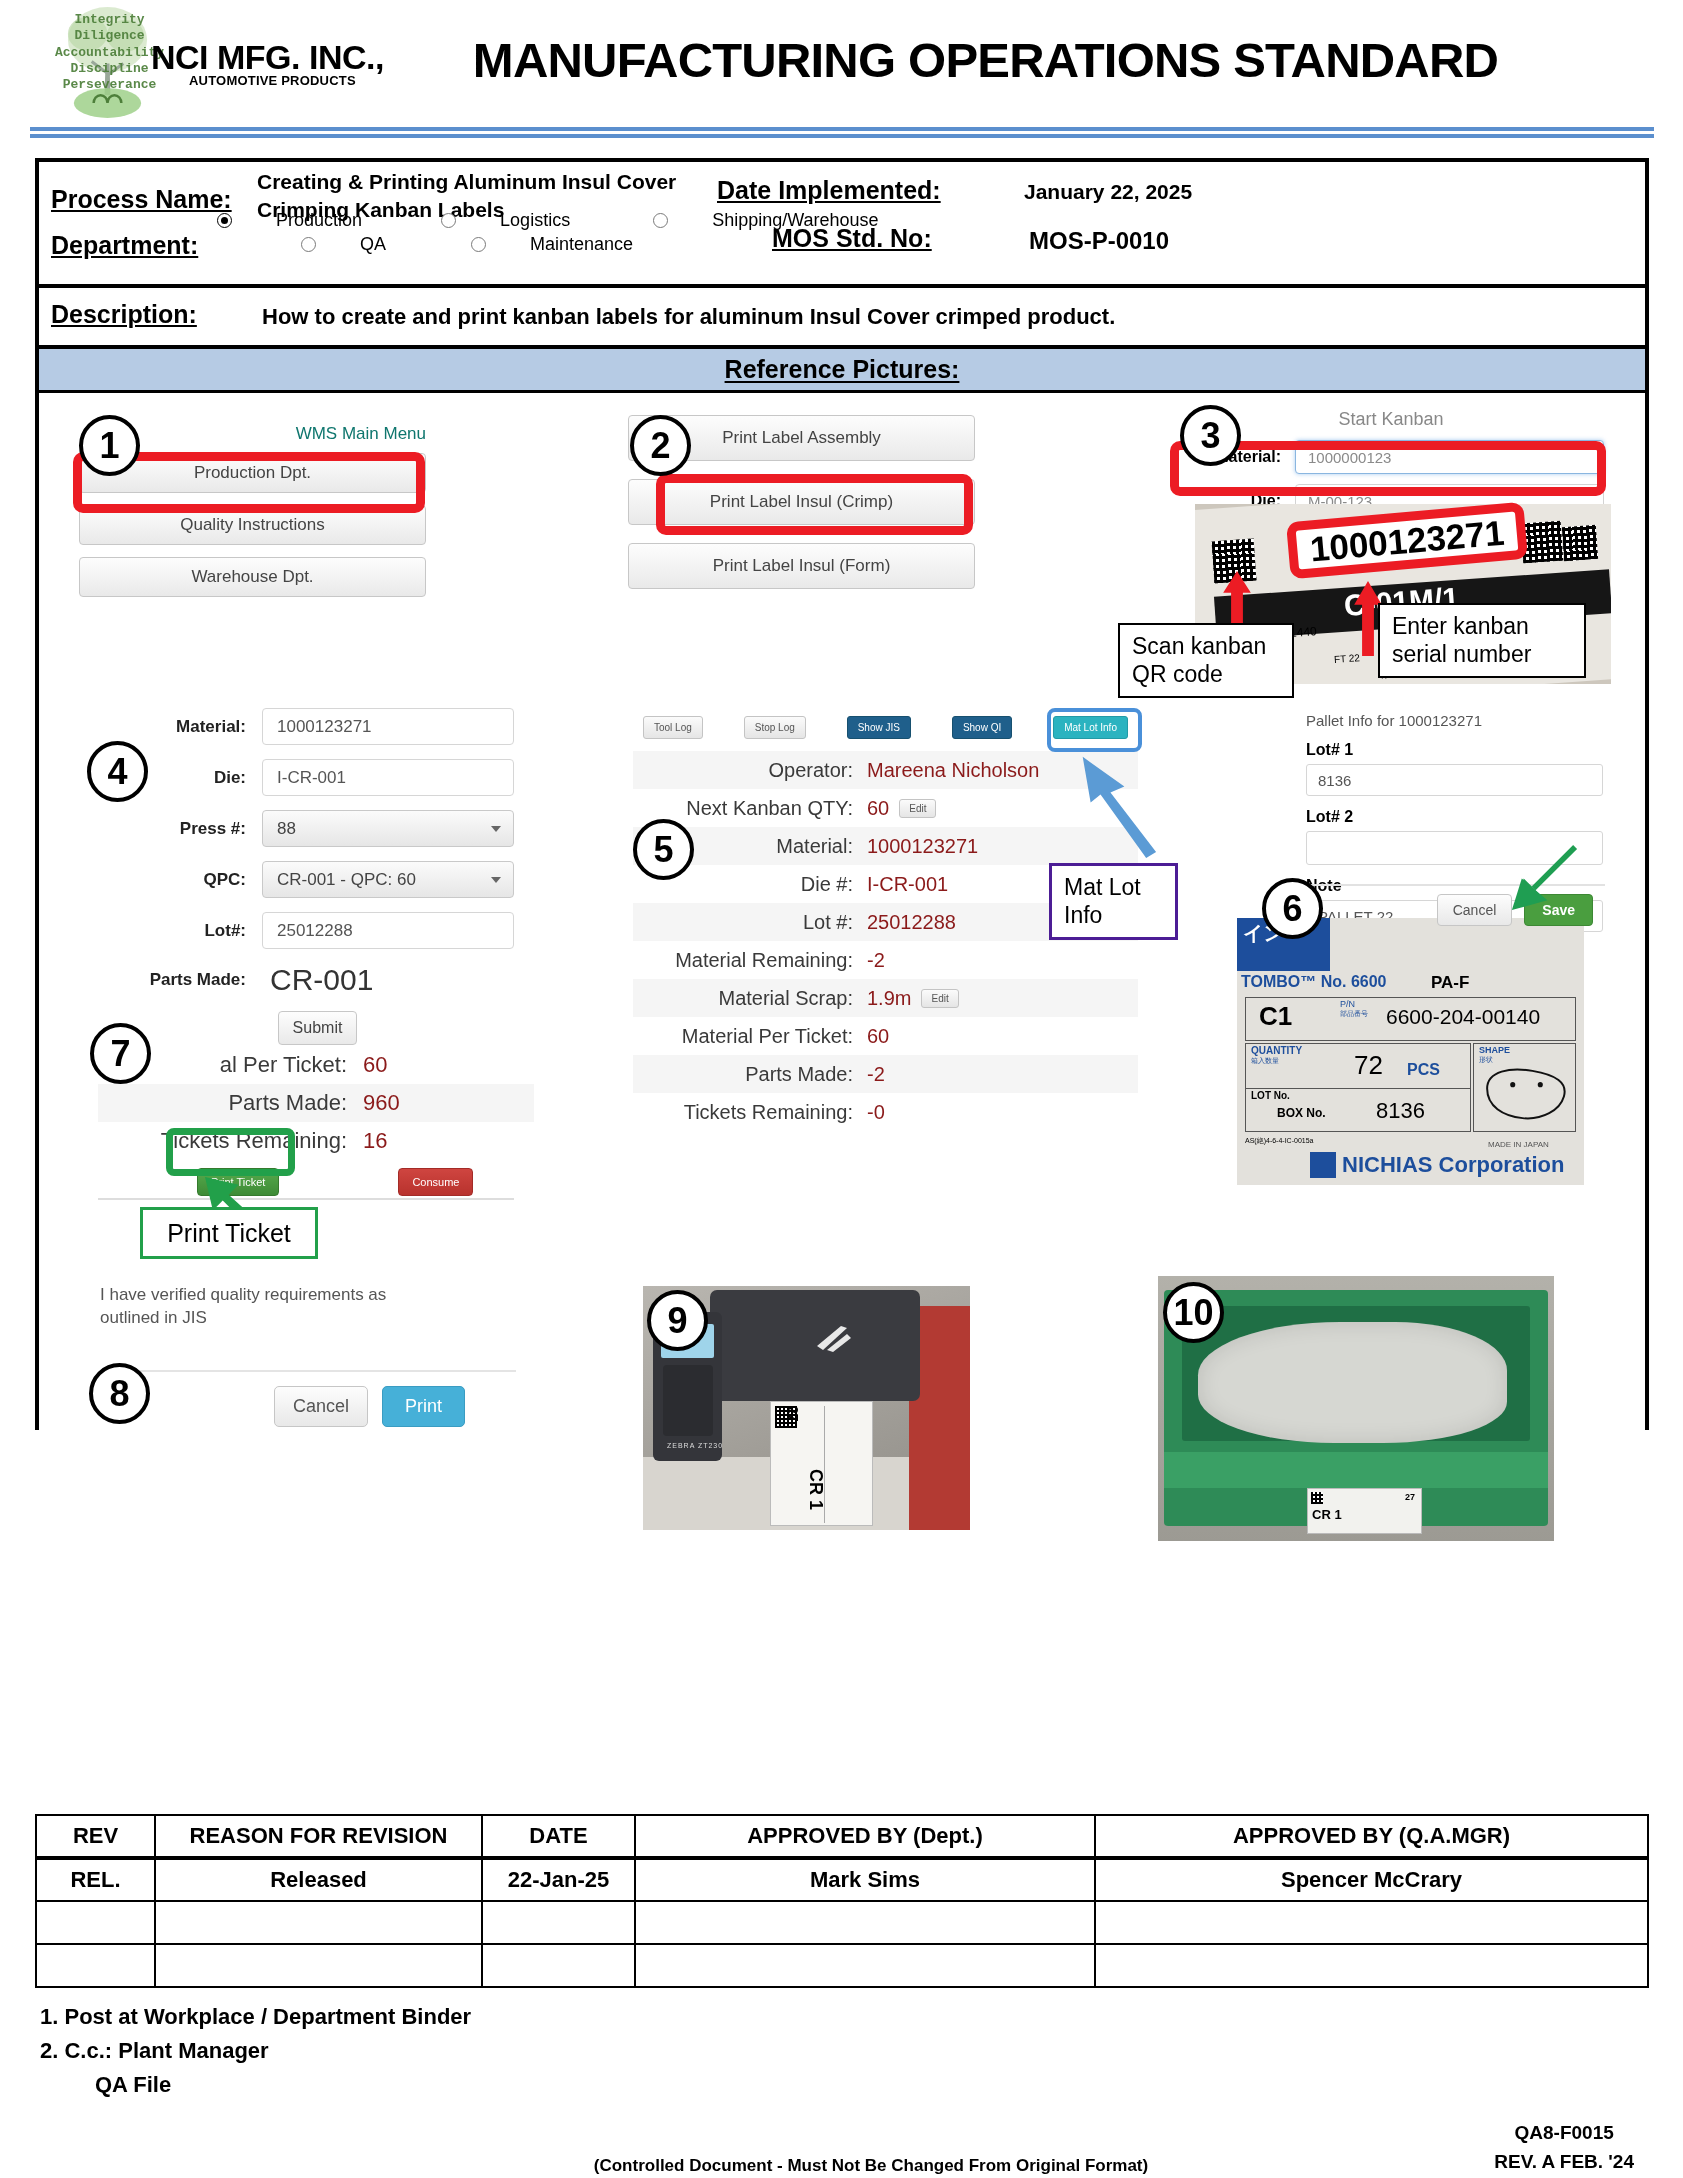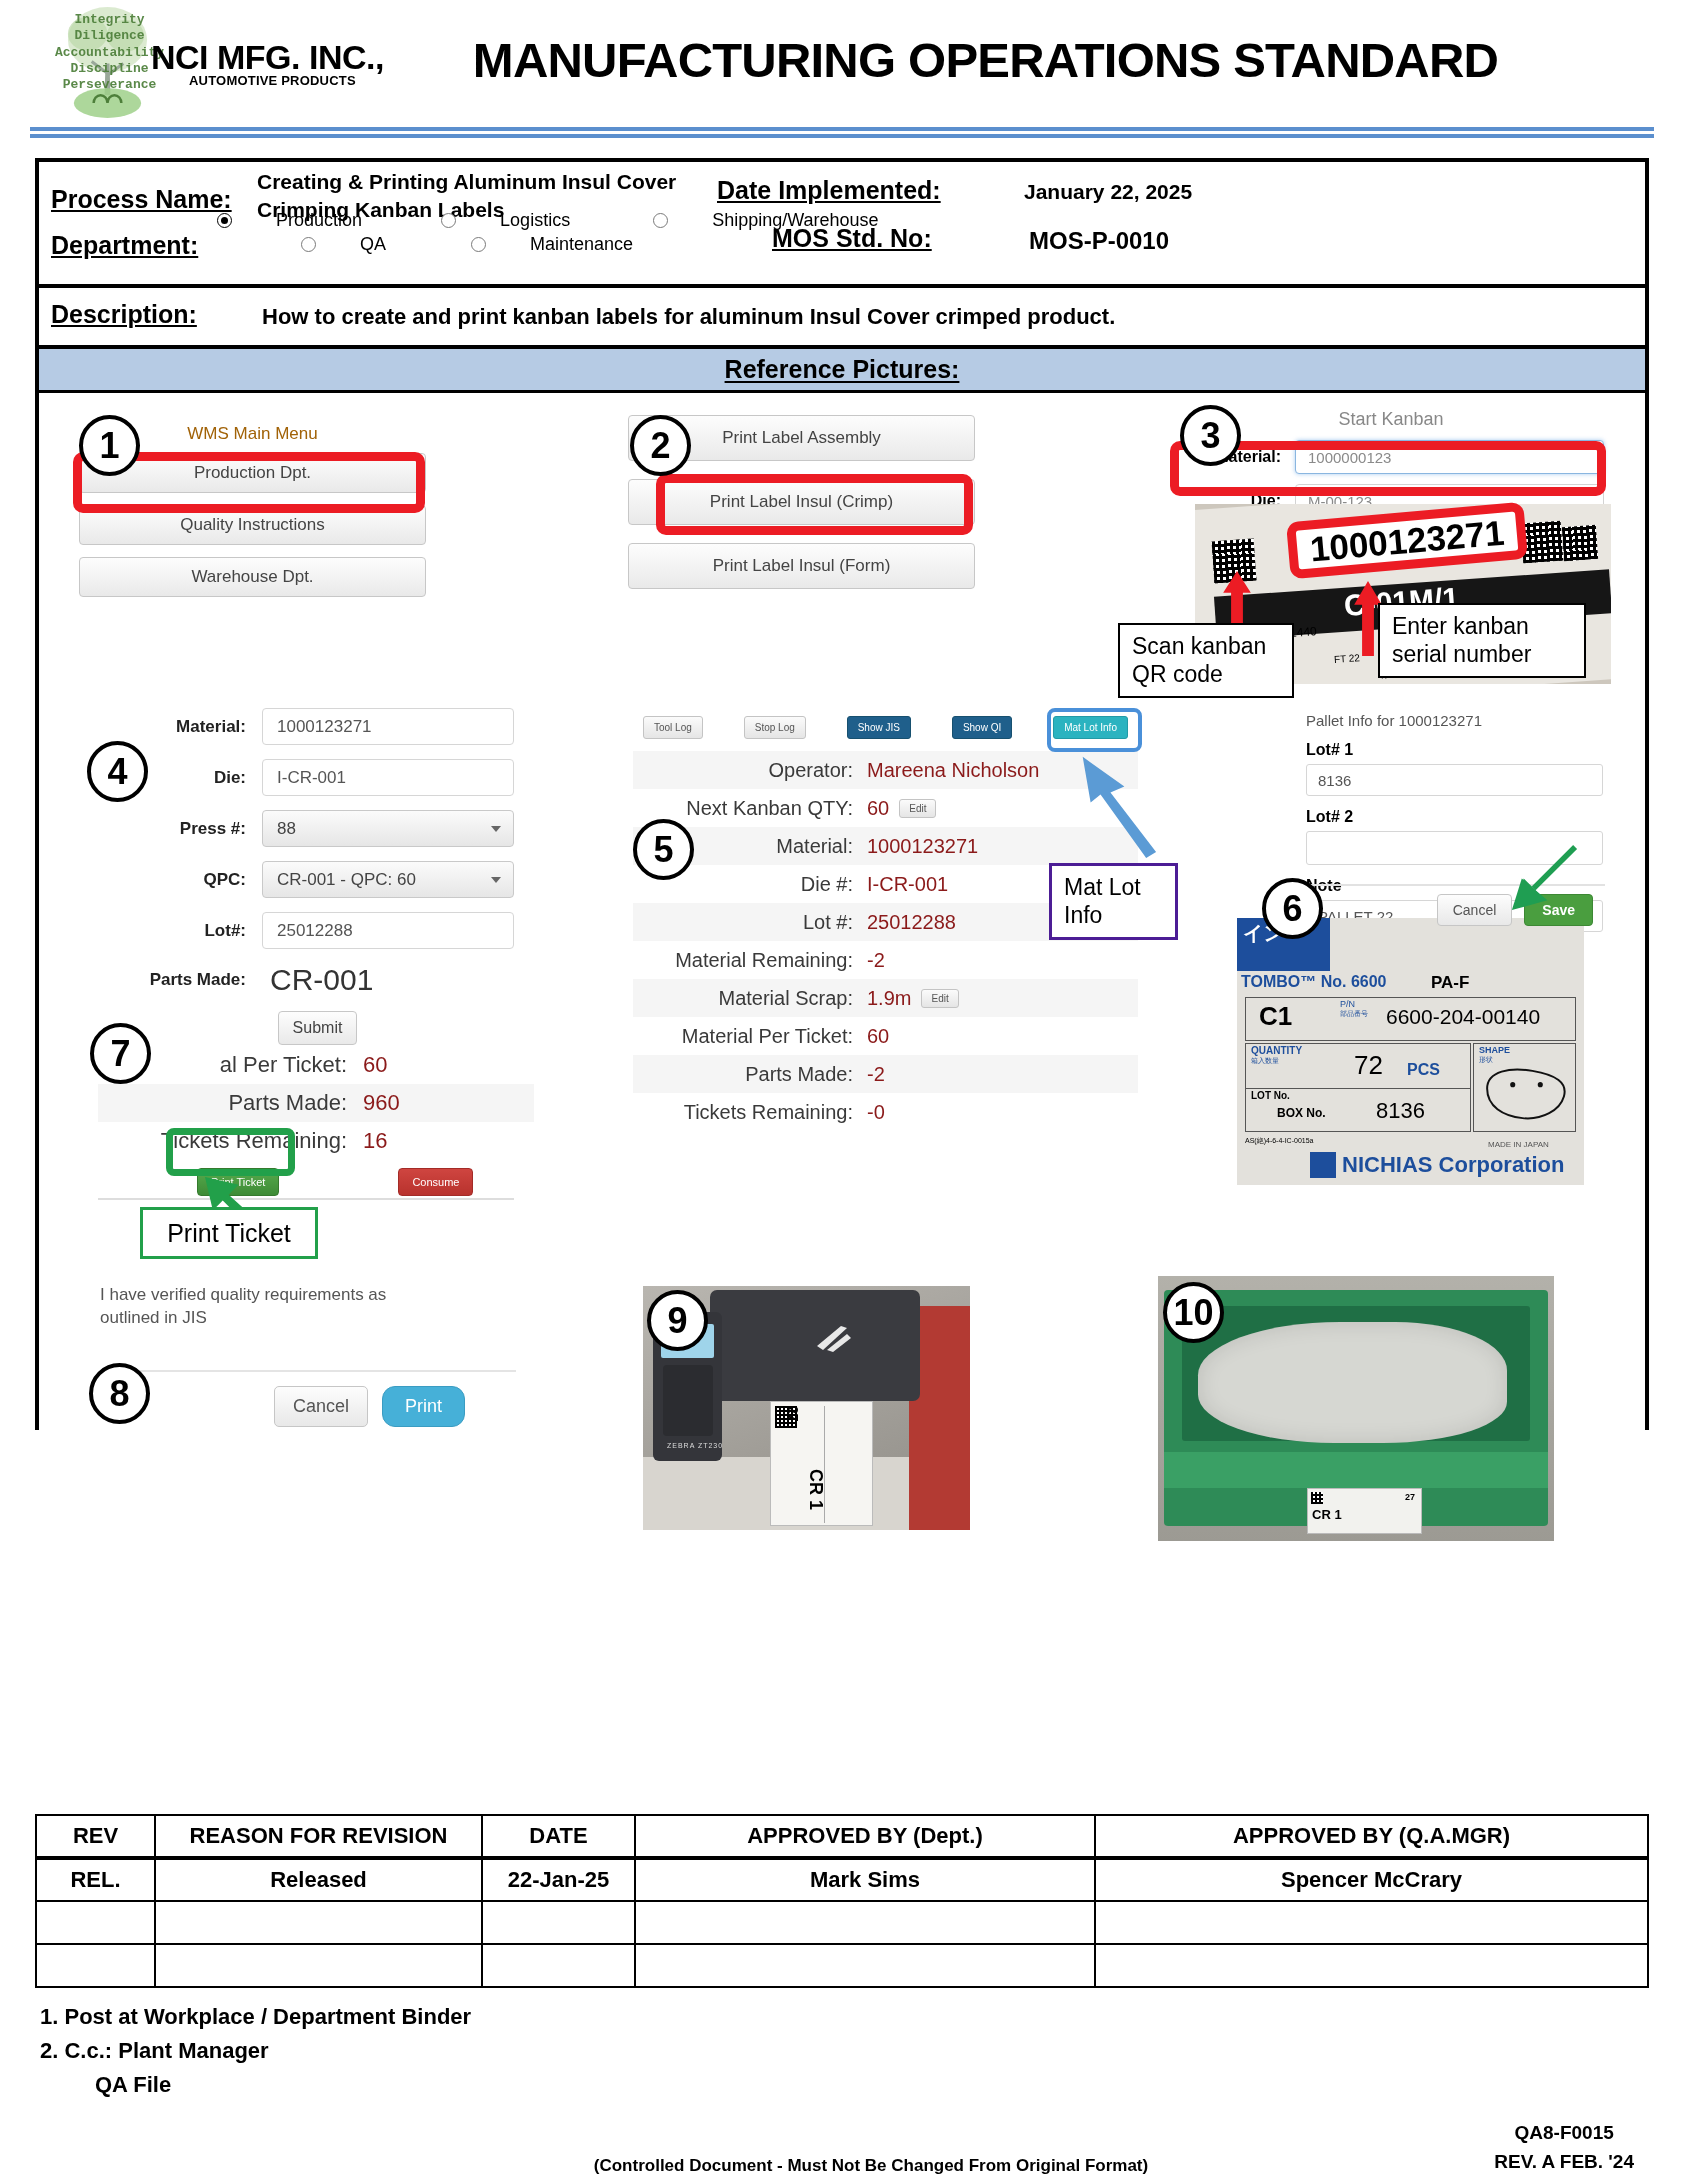--- a/index.html
+++ b/index.html
@@ -89,21 +89,21 @@
   .hl-green { position: absolute; border: 7px solid #22a04a; border-radius: 8px; z-index: 30; }
   .hl-blue { position: absolute; border: 4px solid #4a90d9; border-radius: 8px; z-index: 30; }
 
   
   .cbox { position: absolute; background: #fff; border: 2px solid #000; padding: 8px 12px;
     font-size: 23px; line-height: 1.2; z-index: 35; }
   .cbox.green { border: 3px solid #22a04a; }
   .cbox.blue { border: 3px solid #4c1d95; margin-top: 44px; }
 
   
-  .menu-title { font-size: 17px; color: #a16207; text-align: center; padding: 9px 0; }
+  .menu-title { font-size: 17px; color: #0f766e; text-align: right; padding: 9px 0; }
   .menu-btn { height: 40px; margin-bottom: 12px; }
 
   
   .kb-title { font-size: 18px; color: #888; text-align: center; }
   .frow { display: flex; align-items: center; margin-top: 10px; }
   .frow .fl { width: 117px; text-align: right; font-size: 16px; font-weight: bold; padding-right: 14px; }
   .finput { flex: 1; height: 34px; border: 1px solid #d3d3d3; border-radius: 4px; background: #fff;
     display: flex; align-items: center; padding-left: 12px; font-size: 15px; color: #8a8a8a; }
   .finput.focus { border-color: #8ab6e0; box-shadow: 0 0 4px rgba(110,170,230,.6); }
 
@@ -147,21 +147,21 @@
   .k7val { color: #8b1a1a; }
   .btn-print-ticket { background: linear-gradient(#57ab4d,#3e8b36); border: 1px solid #357a2d;
     border-radius: 4px; color: #fff; font-size: 11px; padding: 7px 13px; }
   .btn-consume { background: linear-gradient(#cf4540,#b8322d); border: 1px solid #a32b27;
     border-radius: 4px; color: #fff; font-size: 11px; padding: 7px 13px; }
 
   
   .jis-text { font-size: 17px; color: #555; line-height: 1.35; }
   .btn-c8 { background: linear-gradient(#fdfdfd,#e8e8e8); border: 1px solid #c6c6c6;
     border-radius: 5px; font-size: 18px; color: #555; padding: 9px 18px; }
-  .btn-p8 { background: #46b0d8; border: 1px solid #3a9cc2; border-radius: 13px;
+  .btn-p8 { background: #46b0d8; border: 1px solid #3a9cc2; border-radius: 5px;
     font-size: 18px; color: #fff; padding: 9px 22px; }
 
   
   .arrow { position: absolute; z-index: 34; }
 
   
   .photo { position: absolute; overflow: hidden; }
 
   
   .kanban-photo { background: #cdc7bd; }

